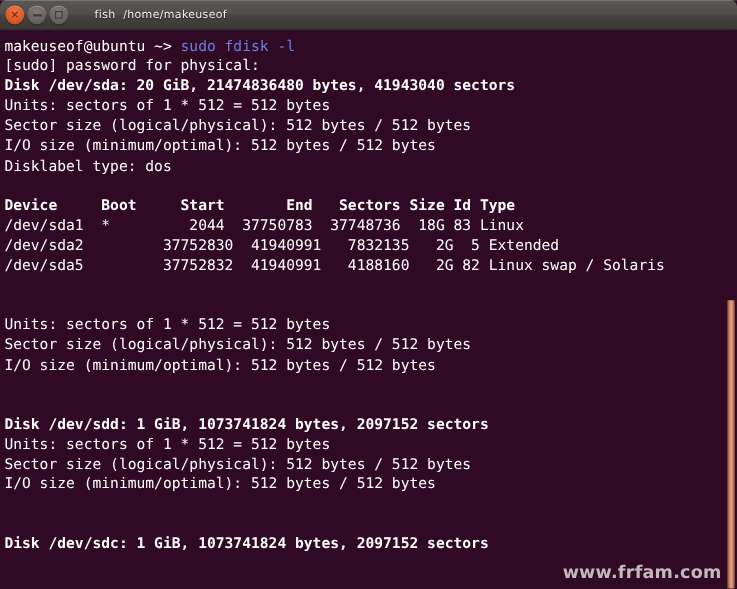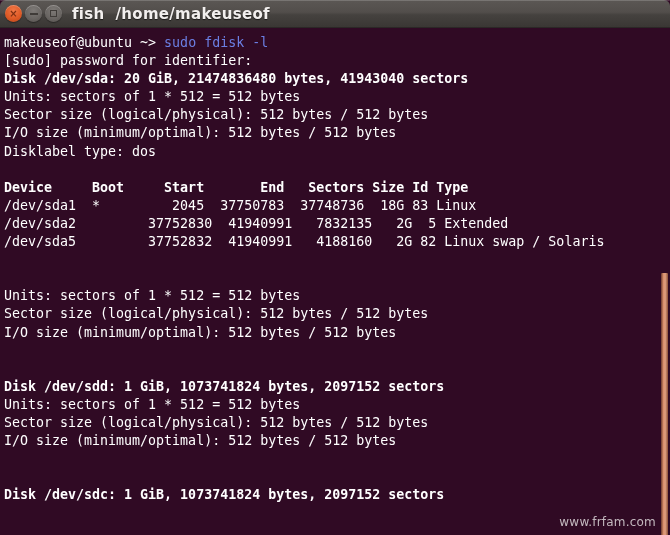--- a/index.html
+++ b/index.html
@@ -80,25 +80,25 @@
     border: 1.6px solid #3f3b38;
     box-sizing: border-box;
   }
   .dash {
     width: 8px;
     height: 2px;
     background: #3f3b38;
   }
 
   #title-text {
-    margin-left: 10px;
+    margin-left: 24px;
     color: #f2efee;
     font-family: "DejaVu Sans", sans-serif;
-    font-size: 15px;
-    font-weight: bold;
+    font-size: 10px;
+    font-weight: normal;
     text-shadow: 0 1px 1px rgba(0,0,0,0.6);
     letter-spacing: 0.3px;
     white-space: pre;
   }
 
   
   #terminal {
     position: relative;
     height: 507px;
     background: #300a24;
@@ -138,23 +138,24 @@
     border-radius: 1px;
   }
 
   
   #watermark {
     position: absolute;
     right: 14px;
     bottom: 6px;
     color: #cfc7cb;
     font-family: "DejaVu Sans", sans-serif;
-    font-size: 12px;
+    font-size: 16px;
     letter-spacing: 0.2px;
     opacity: 0.92;
+    font-weight: bold;
   }
 </style>
 </head>
 <body>
 
 <div id="window">
 
   <div id="titlebar">
     <div class="win-buttons">
       <div class="win-btn close">
@@ -168,29 +169,29 @@
       </div>
     </div>
     <div id="title-text">fish  /home/makeuseof</div>
   </div>
 
   <div id="terminal">
 
     <div class="line"><span>makeuseof@ubuntu ~&gt; </span><span class="cmd">sudo fdisk -l</span></div>
 
     <div id="output-lines">
-        <div class="line">[sudo] password for identifier:</div>
+        <div class="line">[sudo] password for physical:</div>
         <div class="line bold">Disk /dev/sda: 20 GiB, 21474836480 bytes, 41943040 sectors</div>
         <div class="line">Units: sectors of 1 * 512 = 512 bytes</div>
         <div class="line">Sector size (logical/physical): 512 bytes / 512 bytes</div>
         <div class="line">I/O size (minimum/optimal): 512 bytes / 512 bytes</div>
         <div class="line">Disklabel type: dos</div>
         <div class="line blank"> </div>
         <div class="line bold">Device     Boot     Start       End   Sectors Size Id Type</div>
-        <div class="line">/dev/sda1  *         2045  37750783  37748736  18G 83 Linux</div>
+        <div class="line">/dev/sda1  *         2044  37750783  37748736  18G 83 Linux</div>
         <div class="line">/dev/sda2         37752830  41940991   7832135   2G  5 Extended</div>
         <div class="line">/dev/sda5         37752832  41940991   4188160   2G 82 Linux swap / Solaris</div>
         <div class="line blank"> </div>
         <div class="line blank"> </div>
         <div class="line">Units: sectors of 1 * 512 = 512 bytes</div>
         <div class="line">Sector size (logical/physical): 512 bytes / 512 bytes</div>
         <div class="line">I/O size (minimum/optimal): 512 bytes / 512 bytes</div>
         <div class="line blank"> </div>
         <div class="line blank"> </div>
         <div class="line bold">Disk /dev/sdd: 1 GiB, 1073741824 bytes, 2097152 sectors</div>

